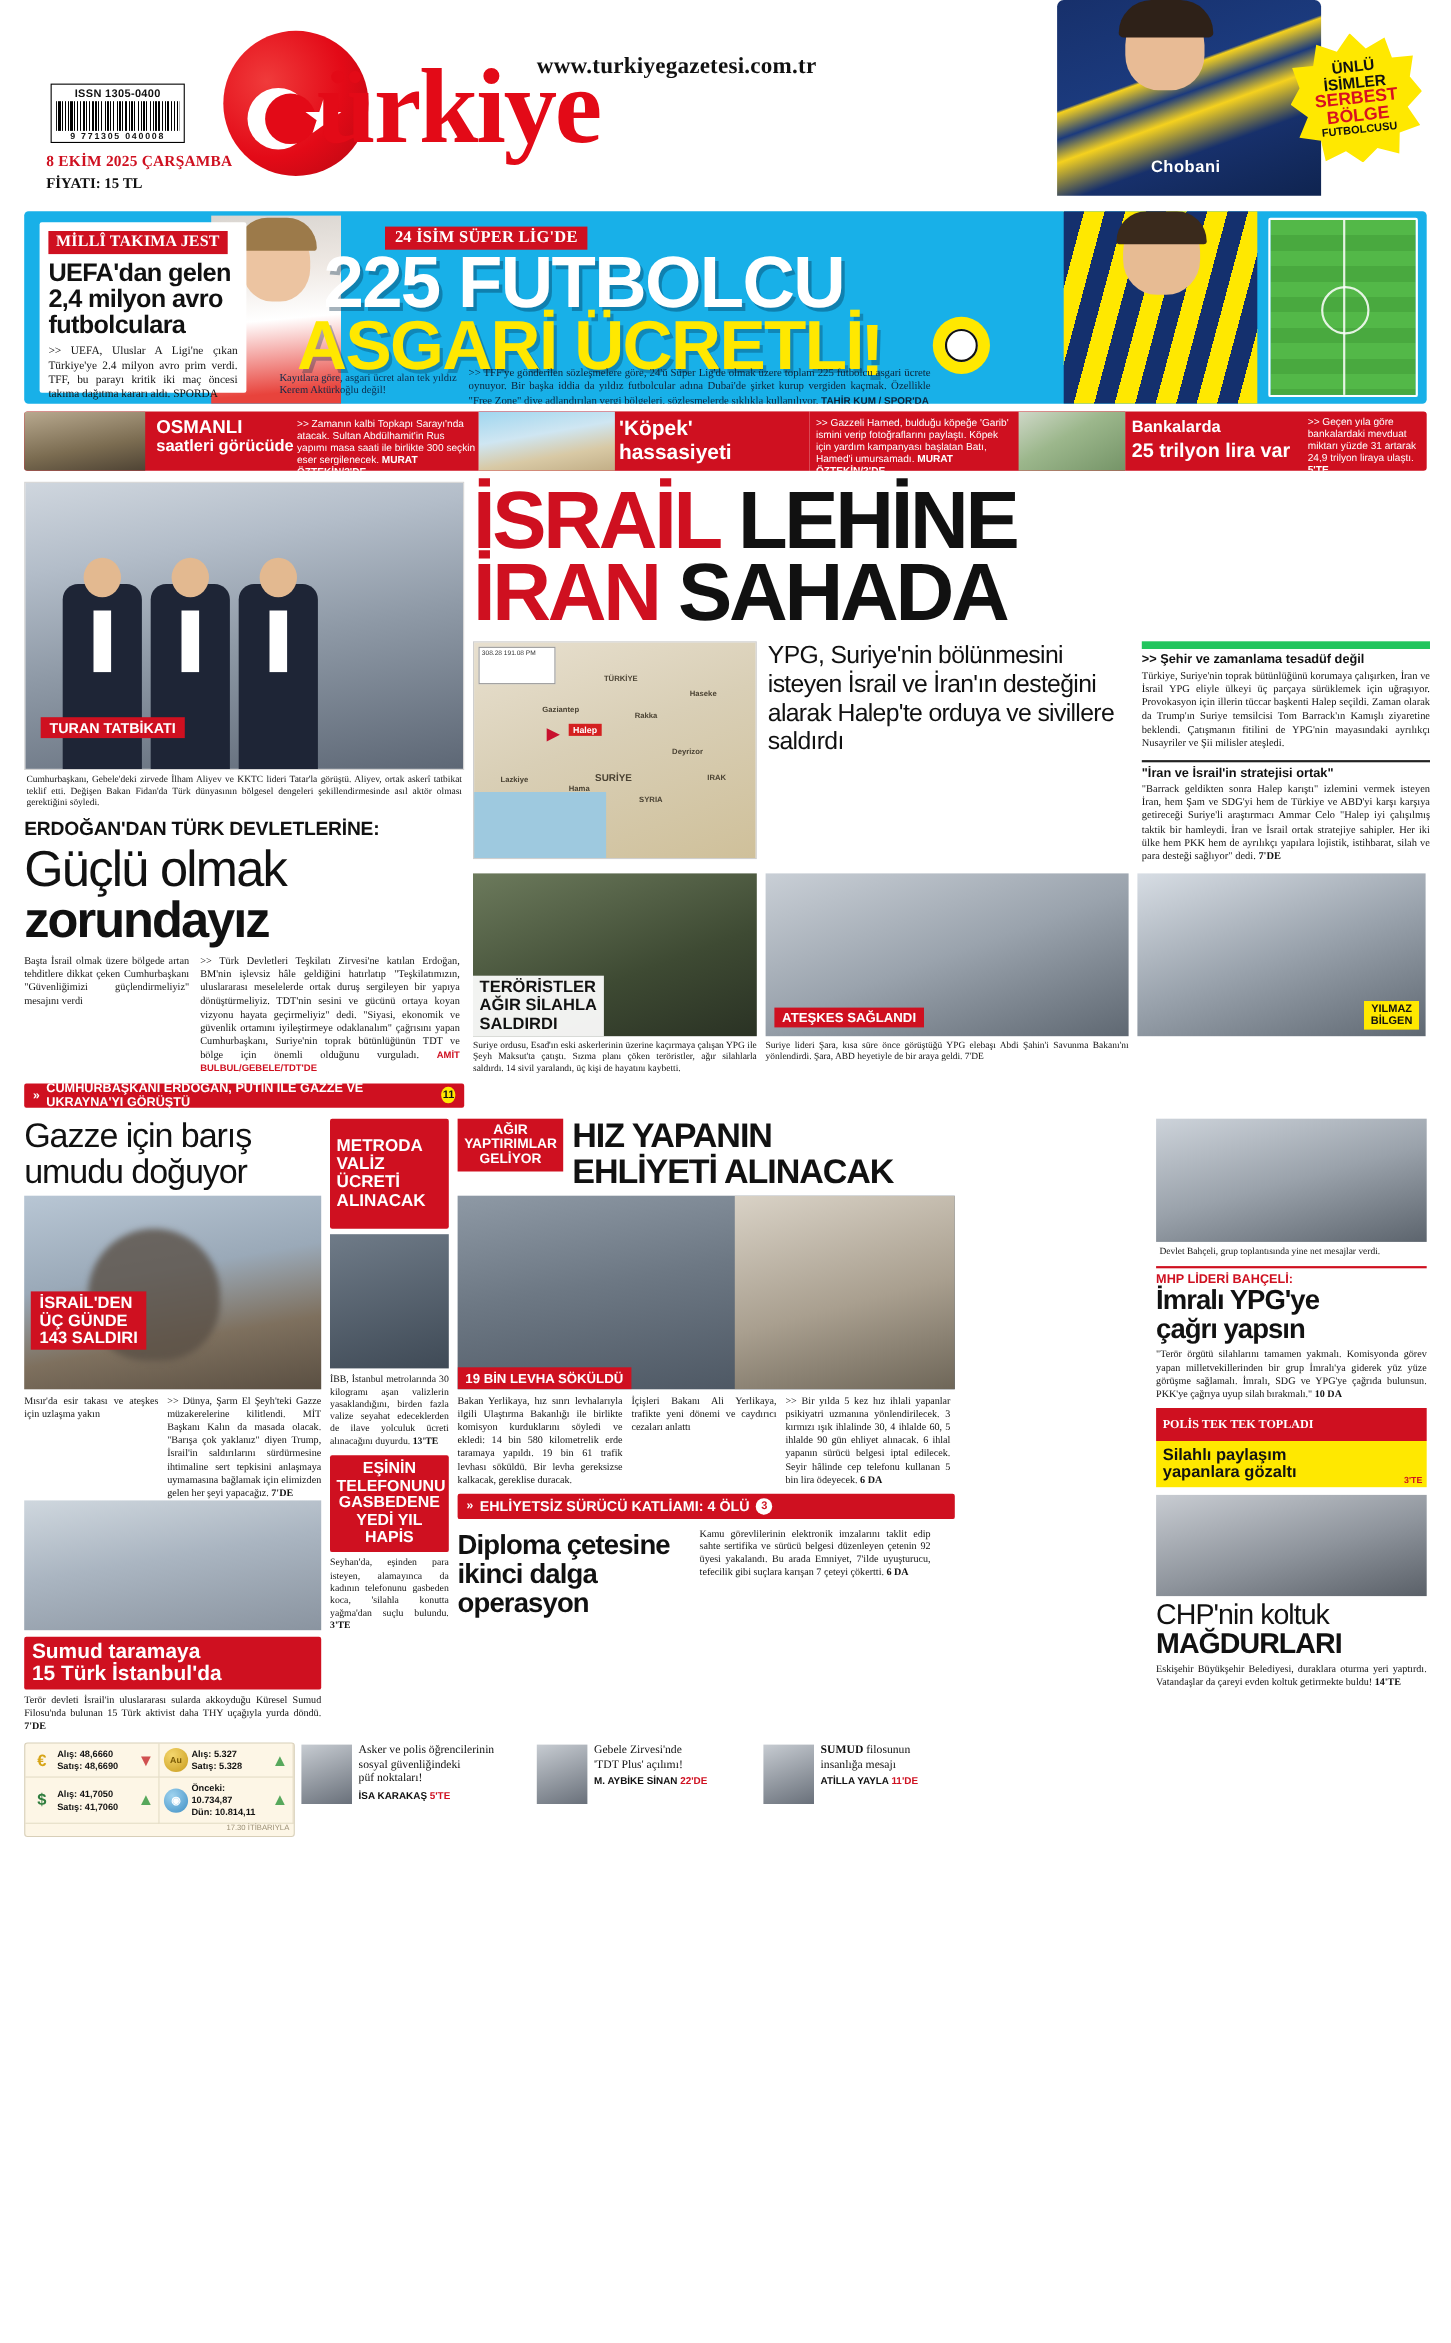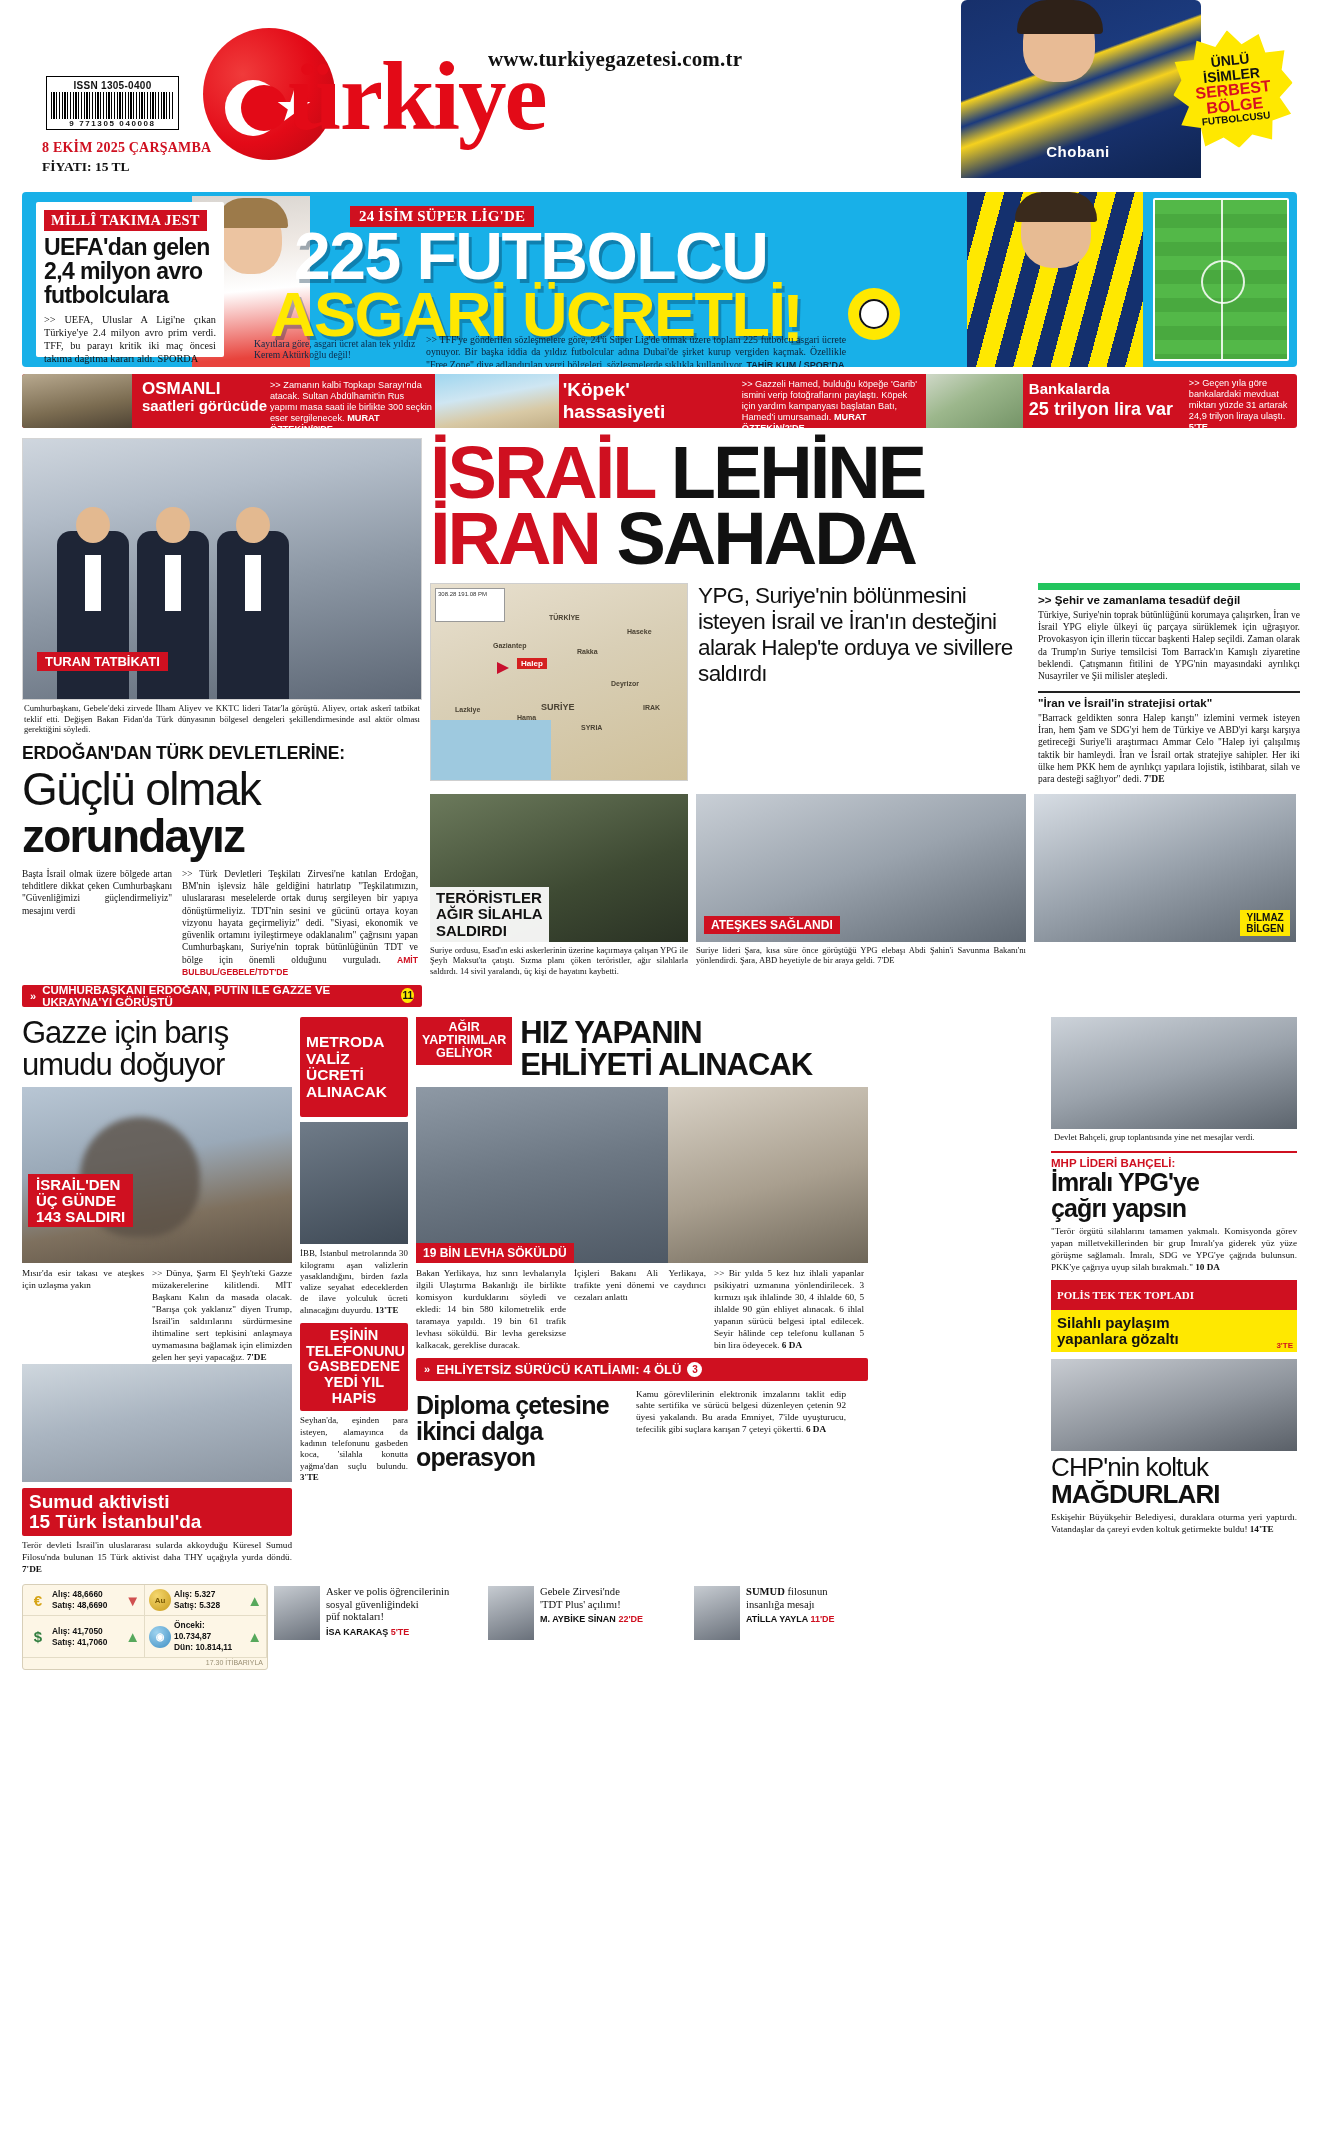--- a/index.html
+++ b/index.html
@@ -13,21 +13,21 @@
 
   
   .masthead { position: relative; height: 178px; }
   .site-url {
     position: absolute; left: 470px; top: 47px;
     font-family: "Liberation Serif", serif;
     font-weight: bold; font-size: 21px; letter-spacing: .2px; color: #111;
   }
   .barcode-box {
     position: absolute; left: 28px; top: 76px;
-    width: 133px; border: 1.5px solid #000; background: #fff;
+    width: 122px; border: 1.5px solid #000; background: #fff;
     padding: 3px 4px 1px;
   }
   .barcode-issn { font-size: 10px; font-weight: bold; letter-spacing: .3px; text-align: center; font-family: "Liberation Sans", sans-serif;}
   .barcode-bars {
     height: 27px; margin: 1px 0 0;
     background: repeating-linear-gradient(90deg,
       #000 0 1px, #fff 1px 2px, #000 2px 4px, #fff 4px 5px,
       #000 5px 6px, #fff 6px 8px, #000 8px 9px, #fff 9px 11px);
   }
   .barcode-num { font-size: 8px; letter-spacing: 1.6px; text-align: center; font-weight: bold; }
@@ -690,21 +690,21 @@
       </div>
       <div class="two-col-sm">
         <div class="tcs" style="width:122px;">Mısır'da esir takası ve ateşkes için uzlaşma yakın</div>
         <div class="tcs" style="width:140px;">
           <span>&gt;&gt; Dünya, Şarm El Şeyh'teki Gazze müzakerelerine kilitlendi. MİT Başkanı Kalın da masada olacak. "Barışa çok yaklanız" diyen Trump, İsrail'in saldırılarını sürdürmesine ihtimaline sert tepkisini anlaşmaya uymamasına bağlamak için elimizden gelen her şeyi yapacağız.</span>
           <b>7'DE</b>
         </div>
       </div>
       <div class="sm-photo-red"></div>
       <div class="redbar">
-        <div>Sumud aktivisti</div>
+        <div>Sumud taramaya</div>
         <div>15 Türk İstanbul'da</div>
       </div>
       <div class="tcs" style="margin-top:4px;">
         <span>Terör devleti İsrail'in uluslararası sularda akkoyduğu Küresel Sumud Filosu'nda bulunan 15 Türk aktivist daha THY uçağıyla yurda döndü.</span>
         <b>7'DE</b>
       </div>
     </div>
 
     <div class="lw-2">
       <div class="metro-head">

